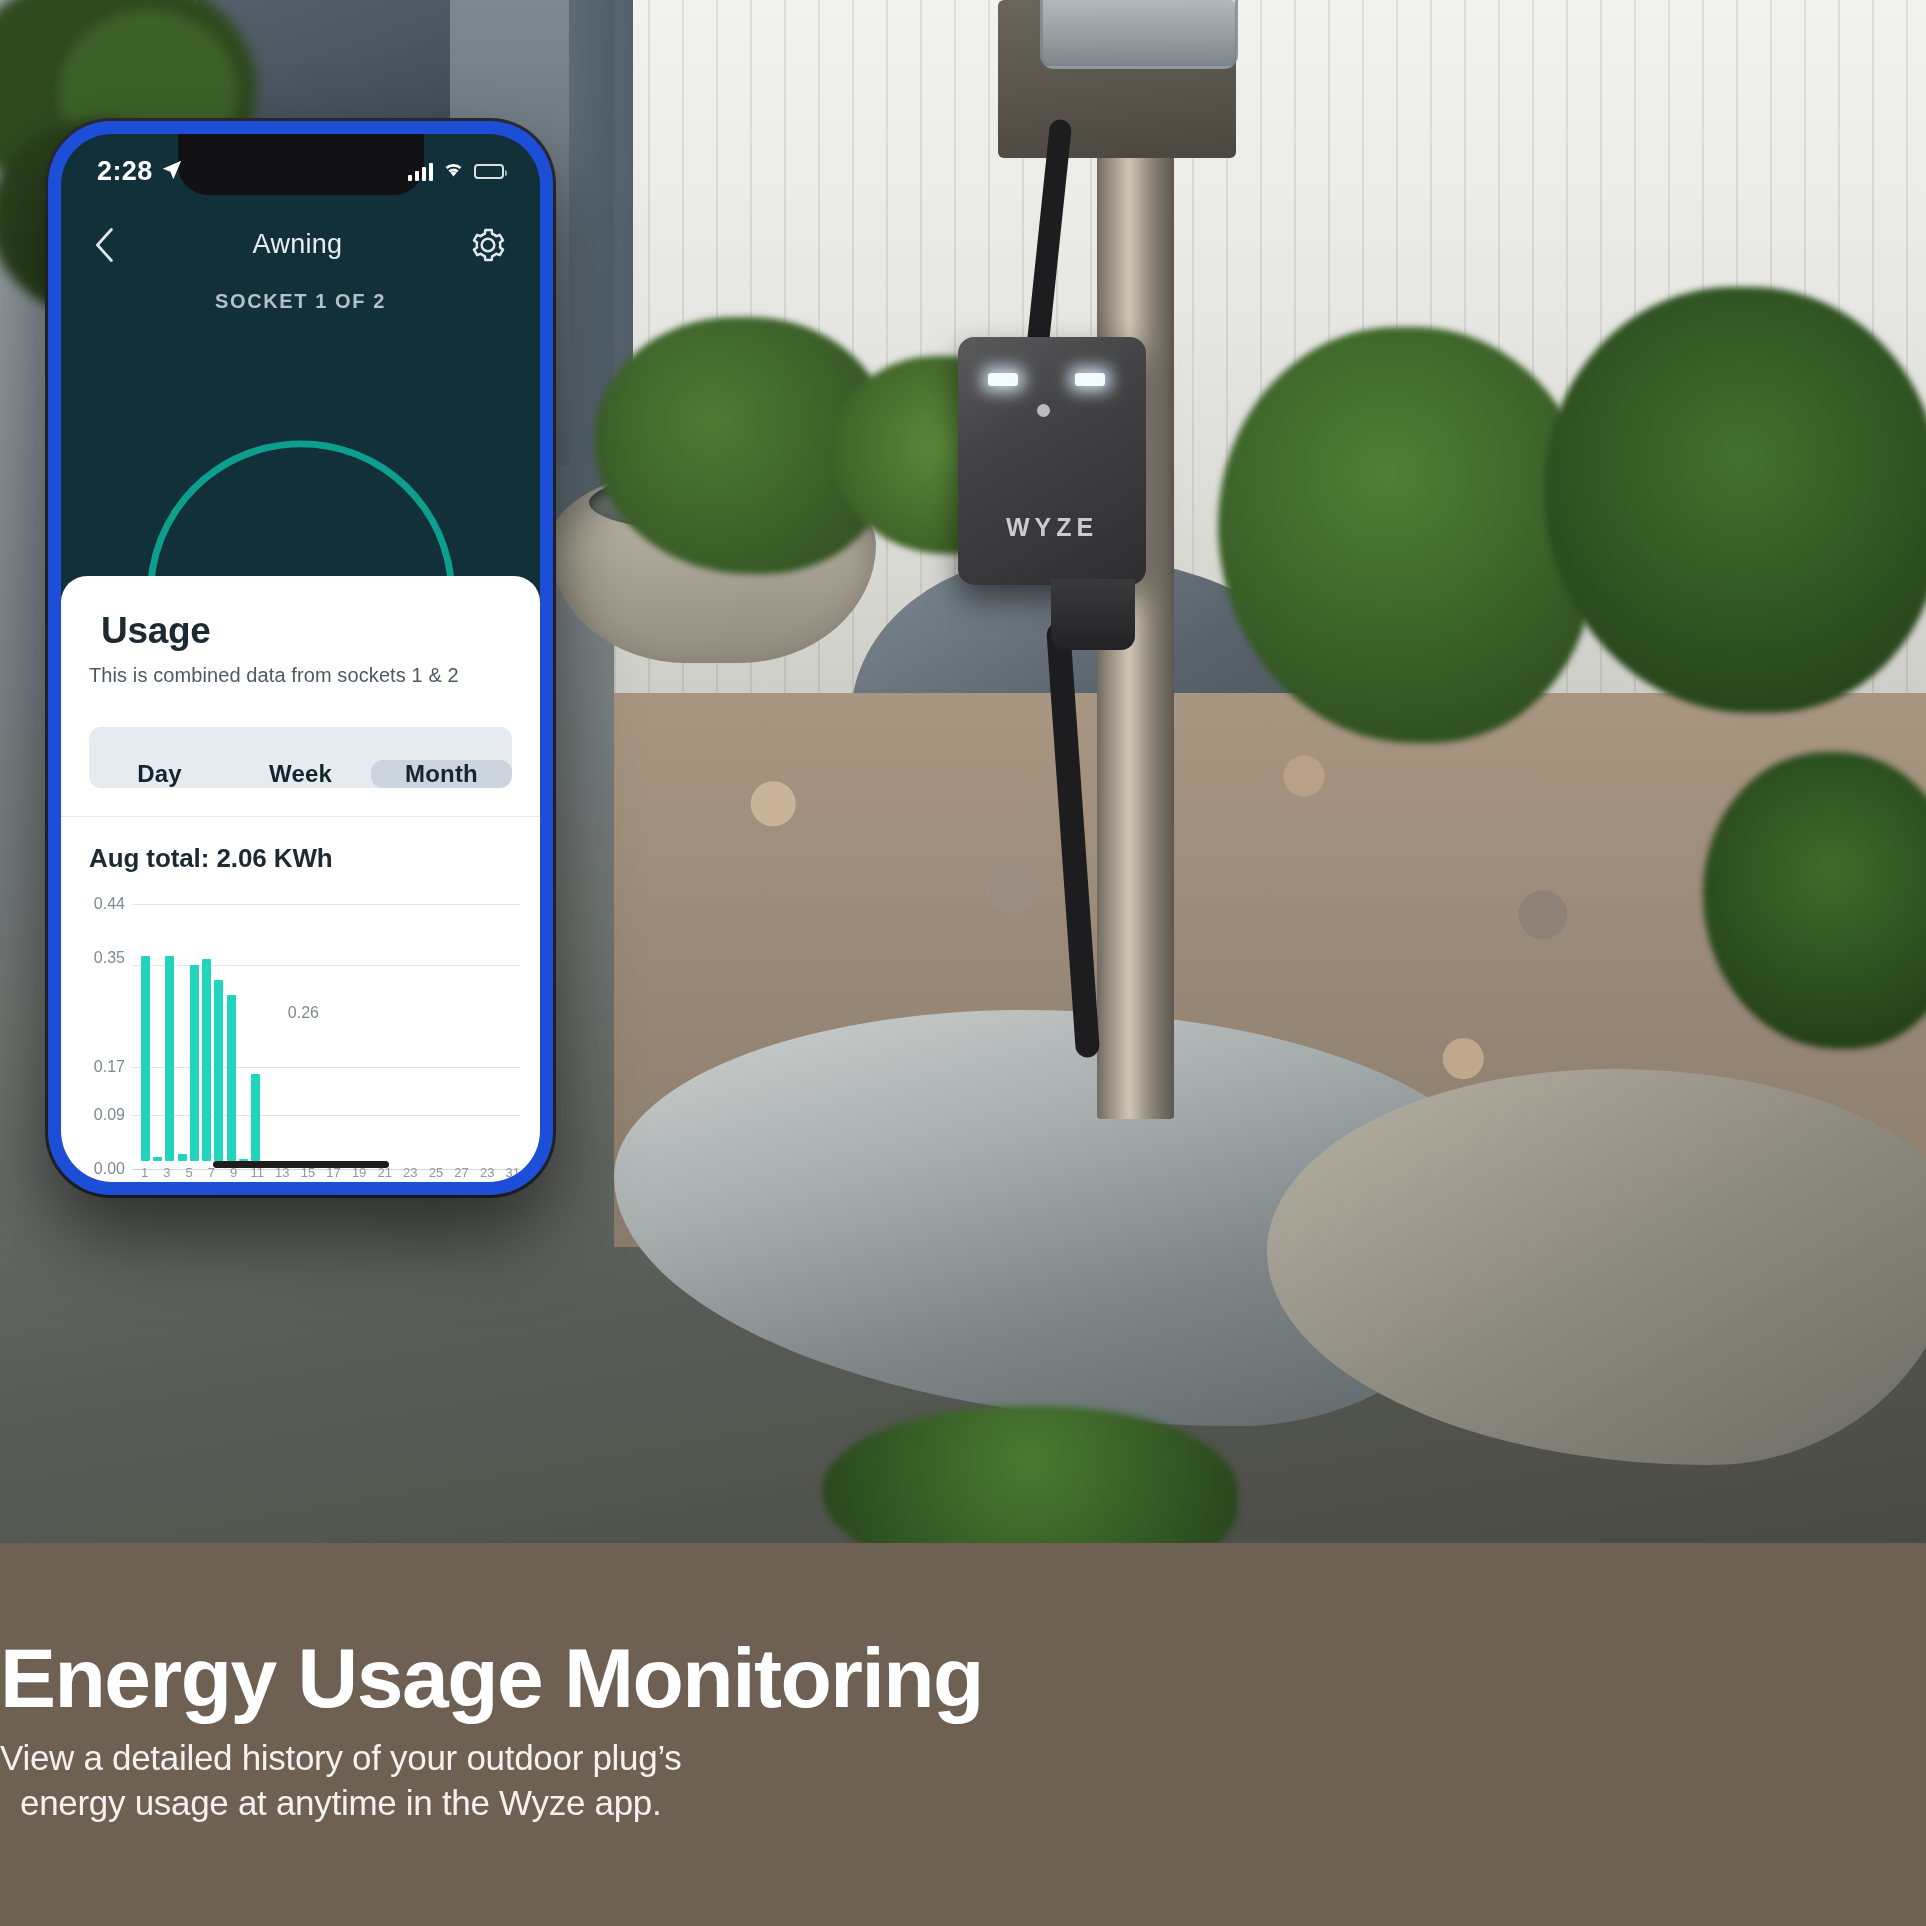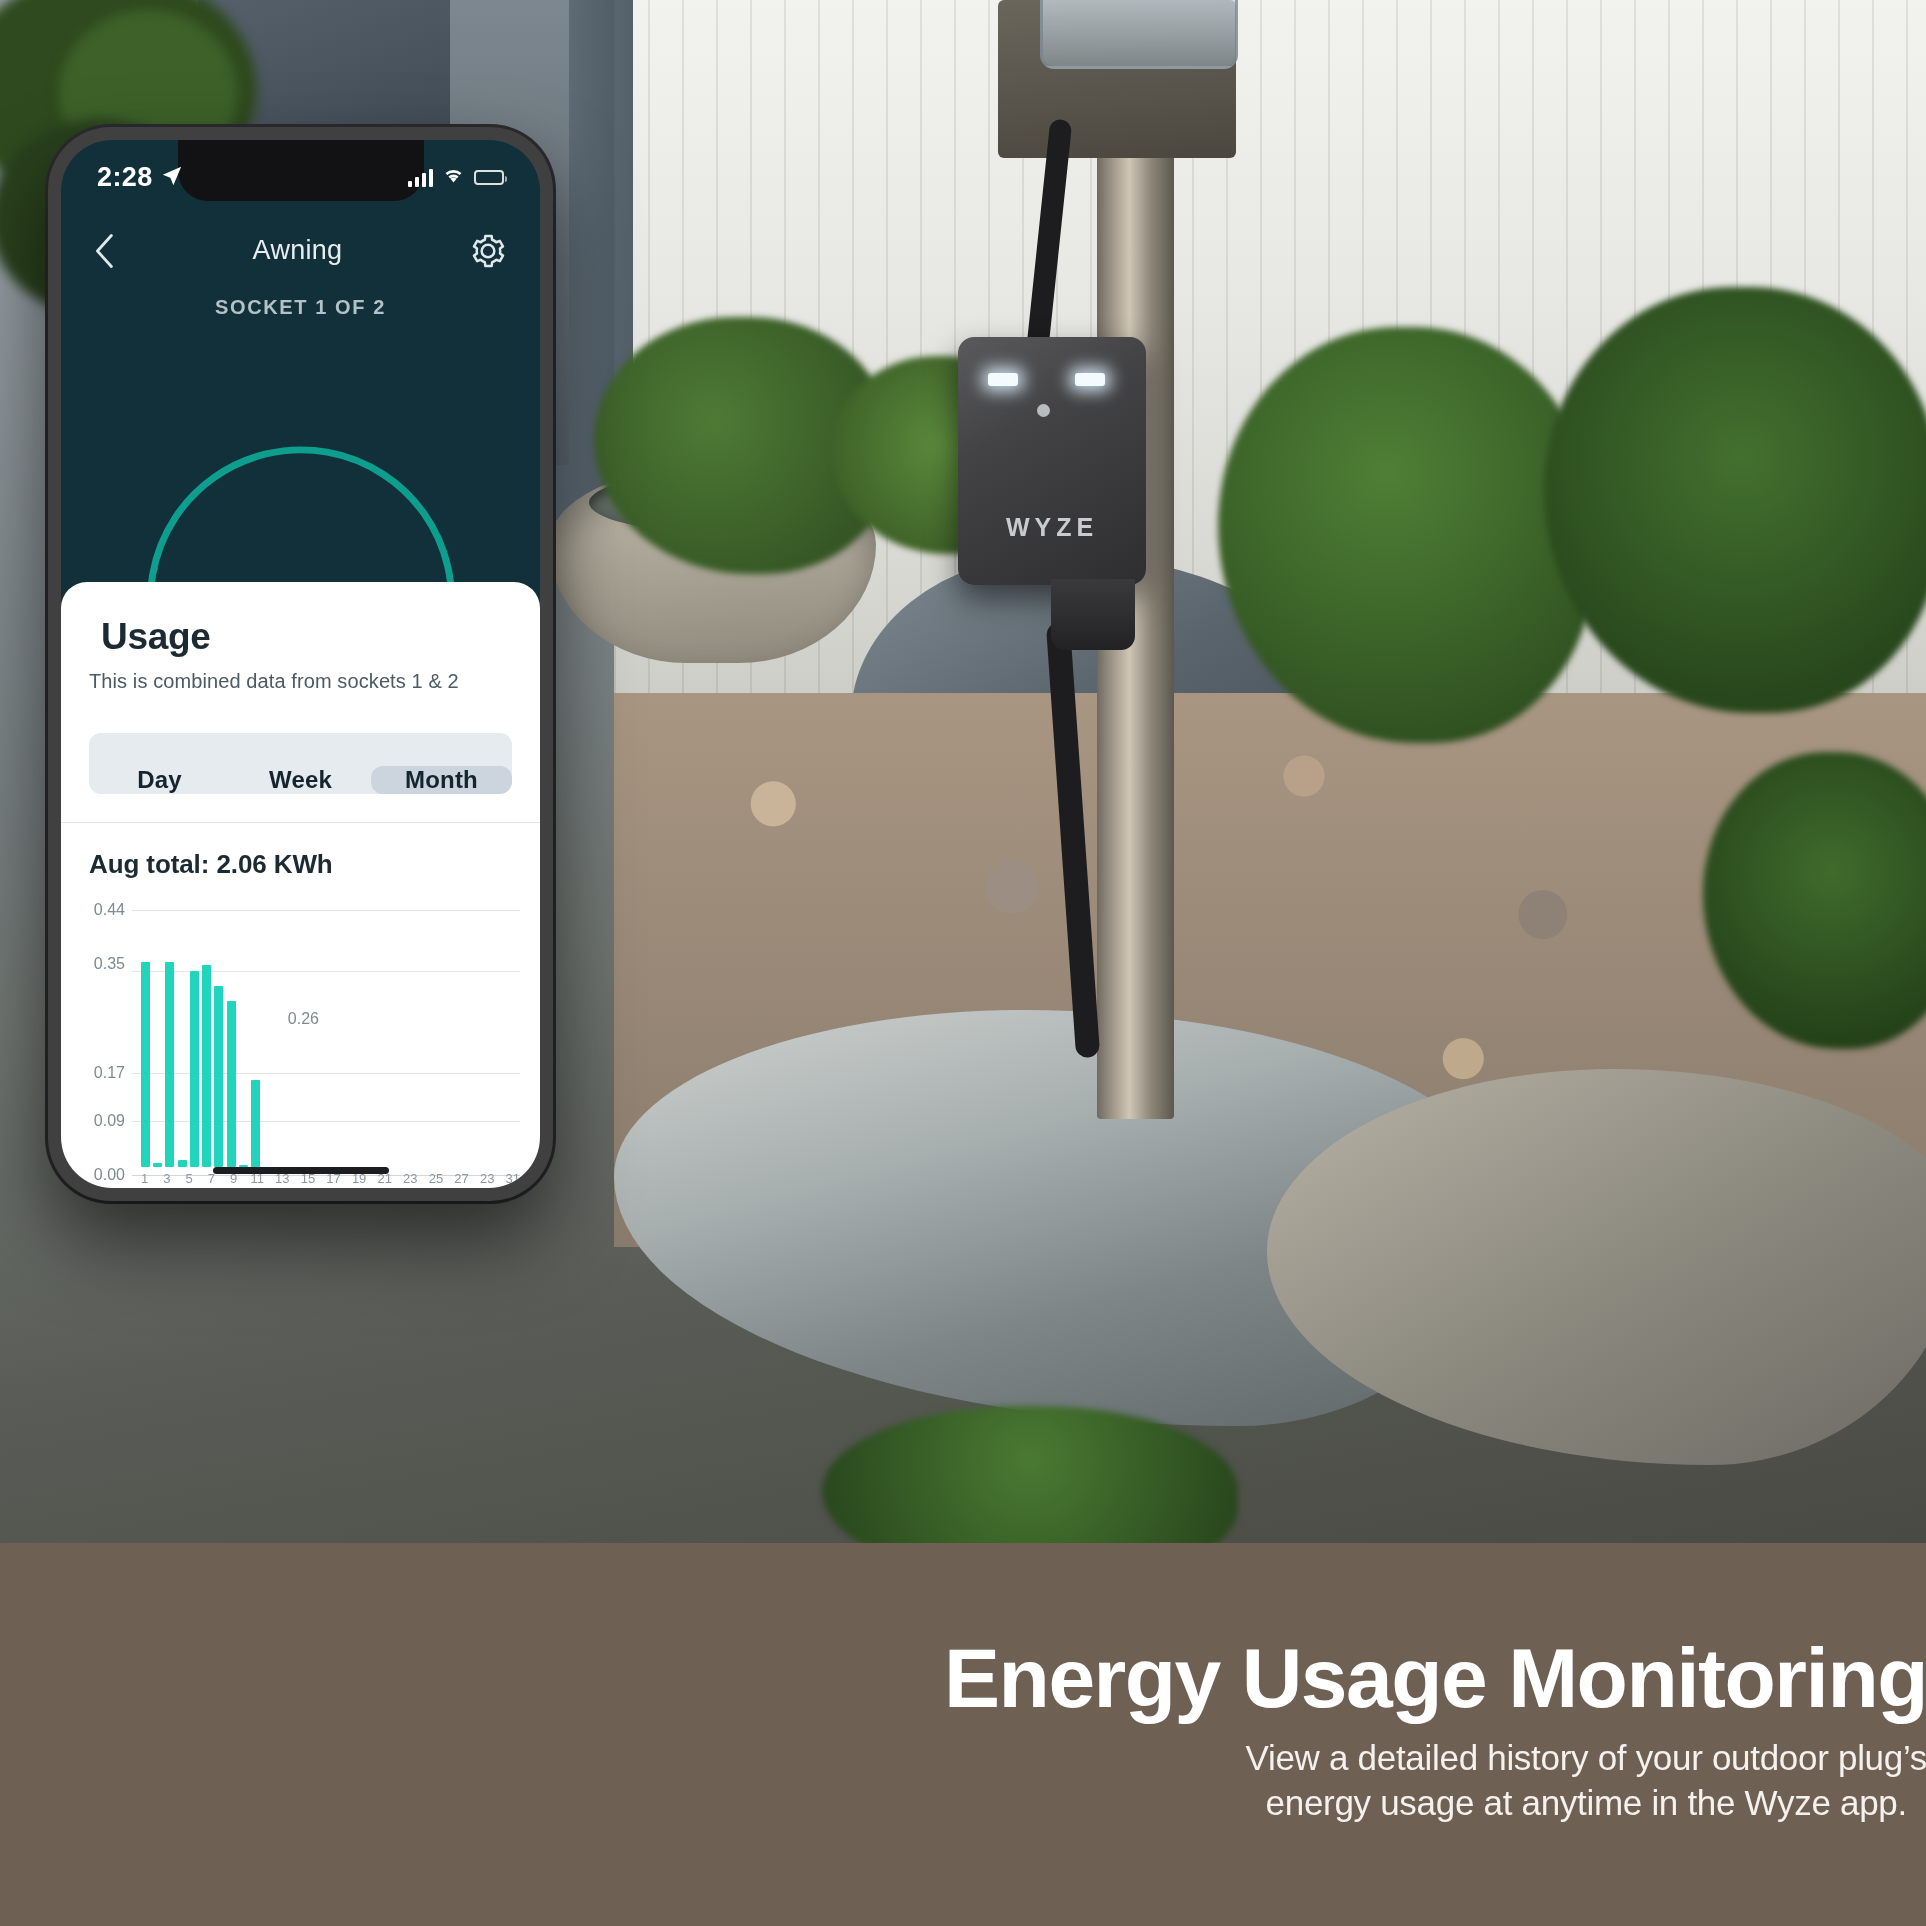--- a/index.html
+++ b/index.html
@@ -140,23 +140,23 @@
   
   .cable { position: absolute; background: #1d1d1f; border-radius: 20px; }
   #cable1 { left: 1038px; top: 119px; width: 22px; height: 238px; transform: rotate(6deg); }
   #cable2 { left: 1061px; top: 622px; width: 24px; height: 436px; transform: rotate(-4deg); }
   
   .shrub { position: absolute; border-radius: 50% 50% 45% 55%; filter: blur(3px); }
 
   
   #phone {
     position: absolute;
-    left: 48px; top: 127px;
+    left: 48px; top: 121px;
     width: 505px; height: 1074px;
-    background: #404040;
+    background: #1d4ed8;
     border-radius: 63px;
     box-shadow: 0 40px 79px rgba(0,0,0,.55), 0 0 0 3px #2c2c30;
     padding: 13px;
     z-index: 20;
   }
   #screen {
     position: relative;
     width: 100%; height: 100%;
     background: #12303a;
     border-radius: 51px;
@@ -284,21 +284,21 @@
   
   #homebar {
     position: absolute; bottom: 14px; left: 50%; transform: translateX(-50%);
     width: 176px; height: 7px; background: #1d1d20; border-radius: 4px; z-index: 12;
   }
 
   
   #banner {
     position: absolute; left: 0; top: 1543px; width: 1927px; height: 383px;
     background: #6e6053;
-    display: flex; flex-direction: column; align-items: flex-end; justify-content: center;
+    display: flex; flex-direction: column; align-items: flex-start; justify-content: center;
     padding-bottom: 10px;
   }
   #banner-title {
     color: #ffffff; font-size: 84px; font-weight: 700; letter-spacing: -1.5px;
     line-height: 1.05;
   }
   #banner-sub {
     color: #f4f1ee; font-size: 35px; font-weight: 400; line-height: 1.28;
     text-align: center; margin-top: 14px; letter-spacing: -0.3px;
   }

